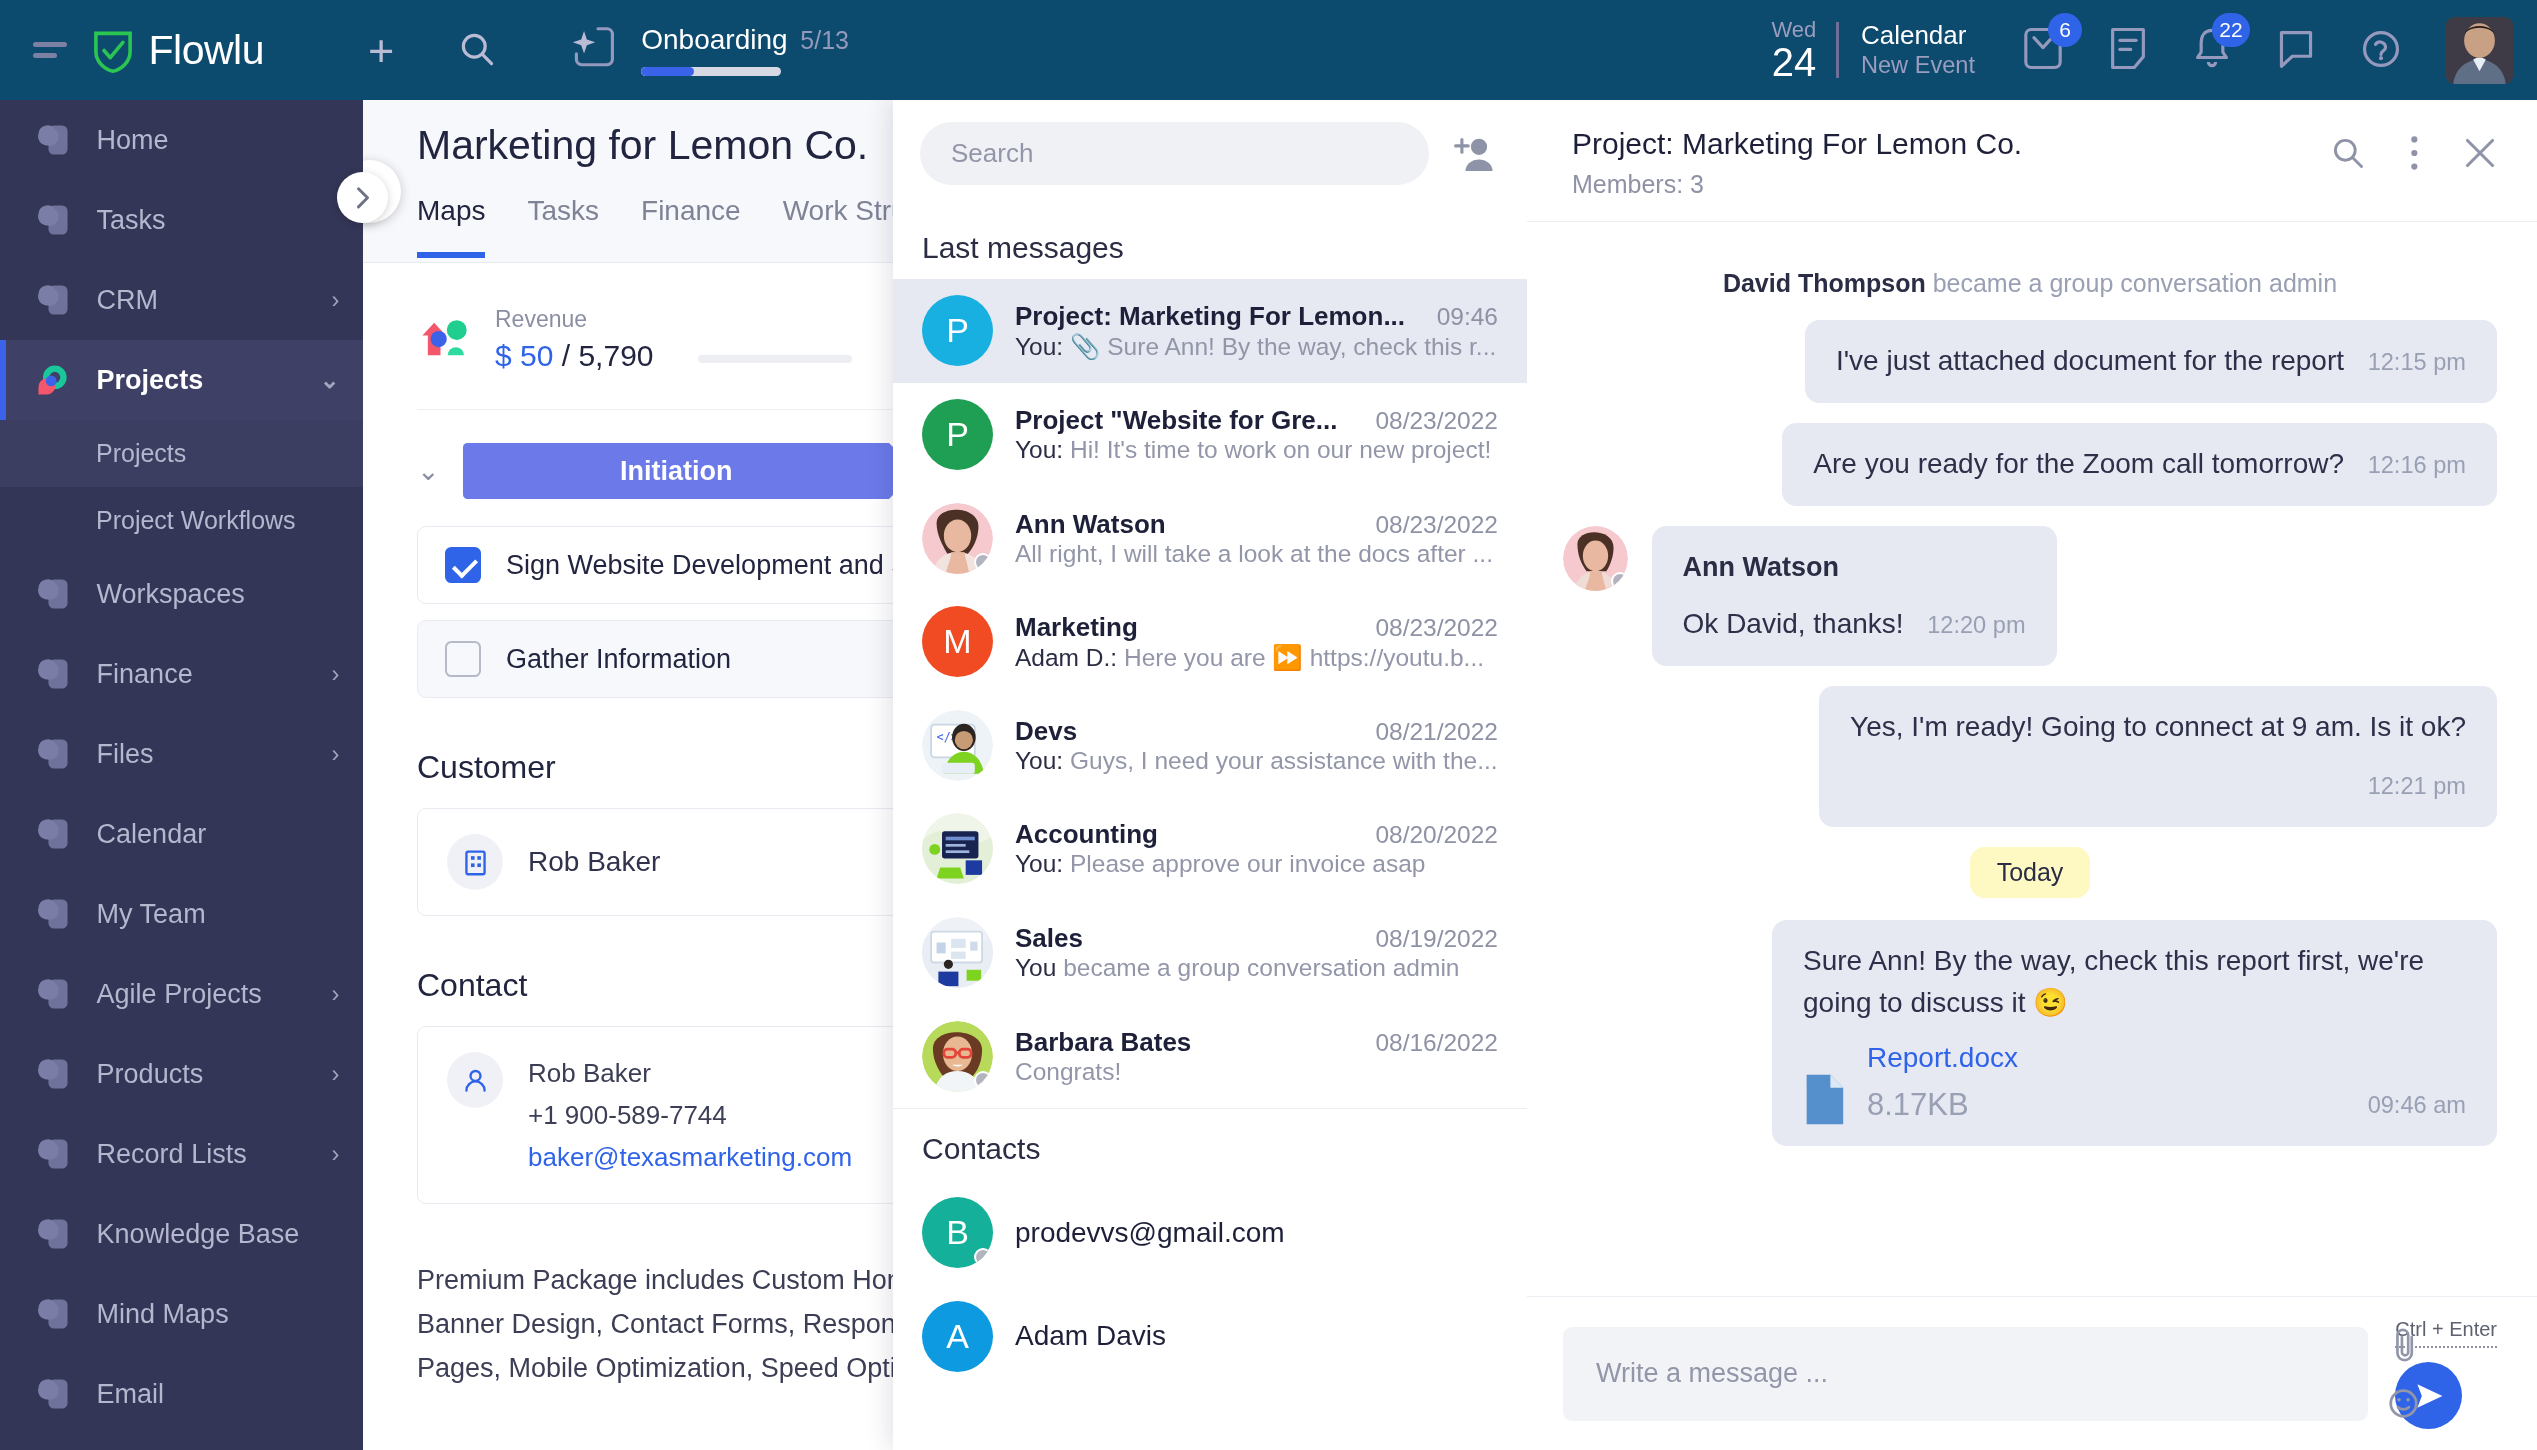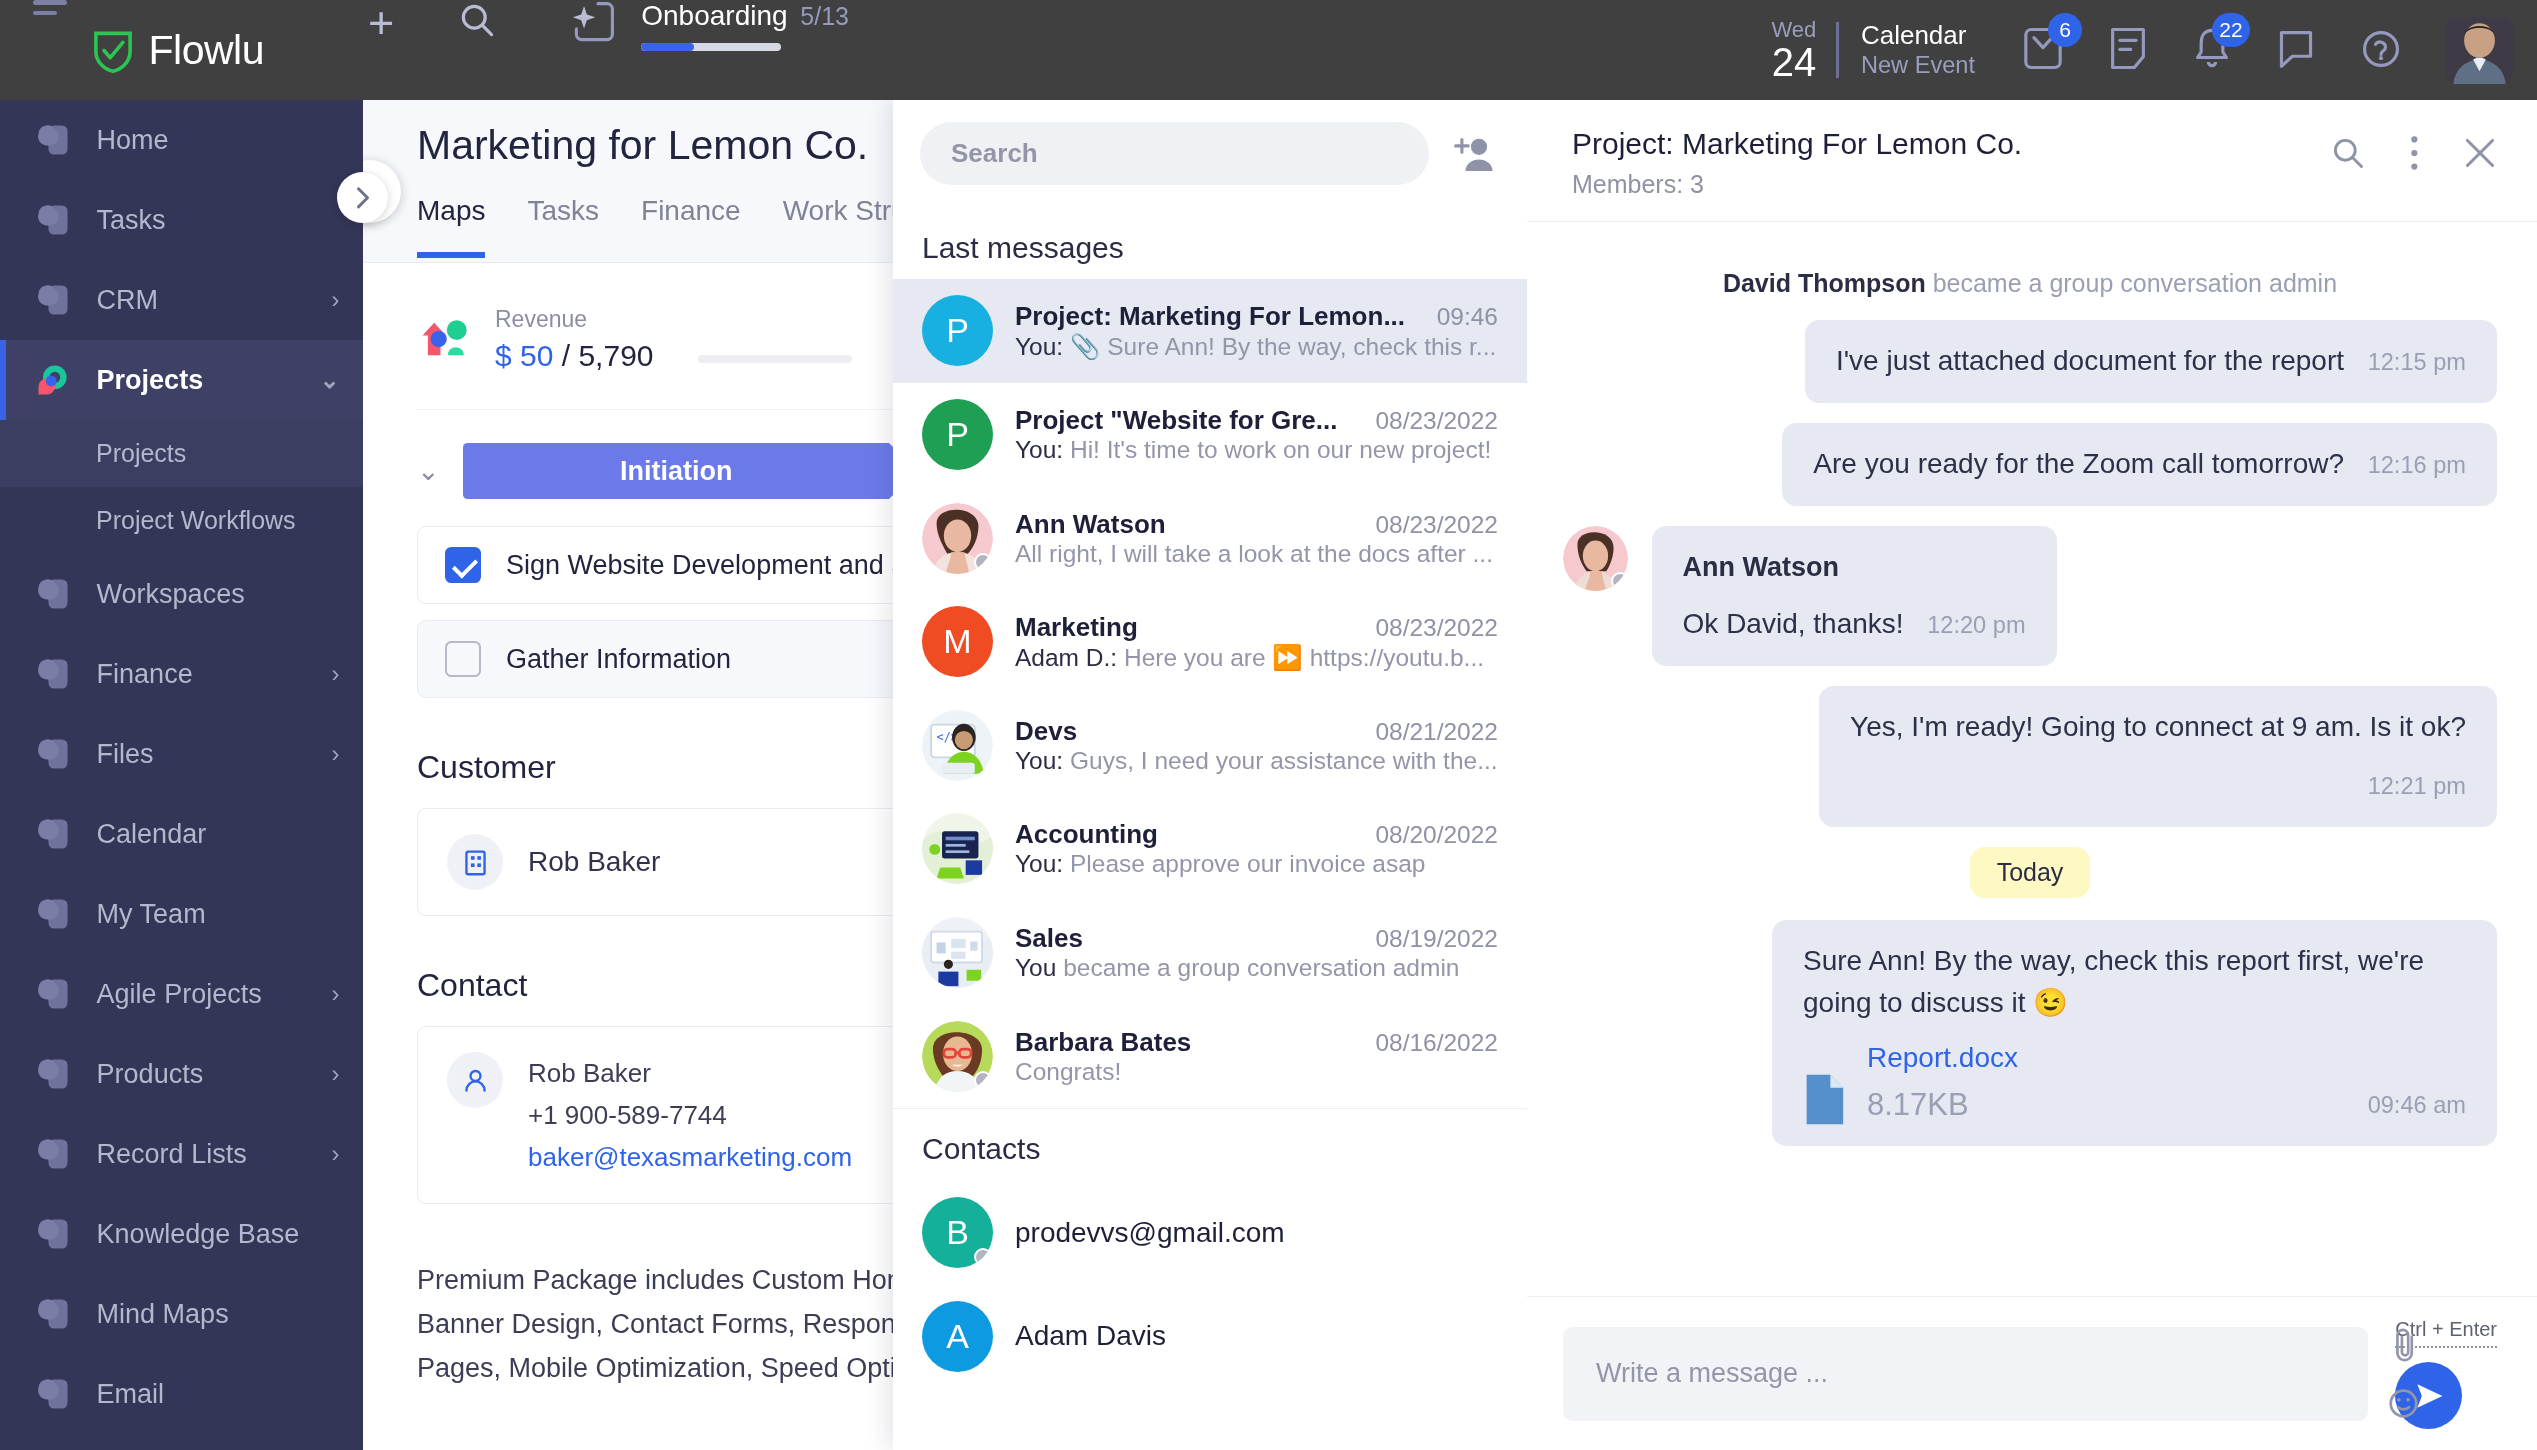--- a/index.html
+++ b/index.html
@@ -7,21 +7,21 @@
     width: 2538px; height: 1450px;
     font-family: "Liberation Sans", sans-serif;
     overflow: hidden;
     background: #ffffff;
   }
   #app { position: relative; width: 2538px; height: 1450px; }
 
   
   .topbar {
     position: absolute; top: 0; left: 0; width: 2538px; height: 100px;
-    background: #404040; display: flex; z-index: 50;
+    background: #0c4a6e; display: flex; align-items: center; z-index: 50;
   }
   .tb-burger { margin-left: 33px; width: 34px; display:flex; flex-direction:column; gap:6.3px; cursor:pointer;}
   .tb-burger i { display:block; height:4.5px; border-radius:2.7px; background:#7c80a3; }
   .tb-burger i:nth-child(1){ width:34px; }
   .tb-burger i:nth-child(2){ width:23.6px; }
   .tb-logo { display:flex; align-items:center; margin-left:25px; }
   .tb-logo-mark { width:42px; height:45px; position:relative; }
   .tb-logo-text { color:#fff; font-size:41px; margin-left:14.5px; letter-spacing:-0.5px; }
 
   .tb-plus { margin-left:104px; color:#b9bcd4; font-size:45px; line-height:1; font-weight:300; cursor:pointer;}
@@ -149,21 +149,21 @@
     background:#fff; box-shadow:0 1.8px 9px rgba(0,0,0,.18);
     display:flex; align-items:center; justify-content:center; z-index:25; cursor:pointer;
   }
 
   
   .chatlist {
     position:absolute; top:100px; left:893px; width:634px; height:1350px;
     background:#fff; z-index:40; box-shadow:-5.4px 0 22px rgba(30,34,70,.12);
     overflow:hidden;
   }
-  .cl-search-row { height:107px; display:flex; align-items:center; padding:0 27px; gap:20px;font-weight:bold; }
+  .cl-search-row { height:107px; display:flex; align-items:center; padding:0 27px; gap:20px; }
   .cl-search {
     flex:1; height:63px; background:#f0f1f5; border-radius:32px; display:flex; align-items:center;
     padding:0 31px; color:#9296a8; font-size:26px;
   }
   .cl-addpeople { width:51px; flex:0 0 51px; display:flex; align-items:center; justify-content:center; cursor:pointer;}
   .cl-section { padding:23.6px 29px 14.5px; font-size:30px; color:#2a2d44; border-top:1.8px solid #eceef3;}
   .cl-section.nb { border-top:none; }
   .cl-row {
     display:flex; align-items:center; gap:22px; padding:16.3px 29px; cursor:pointer;
   }

